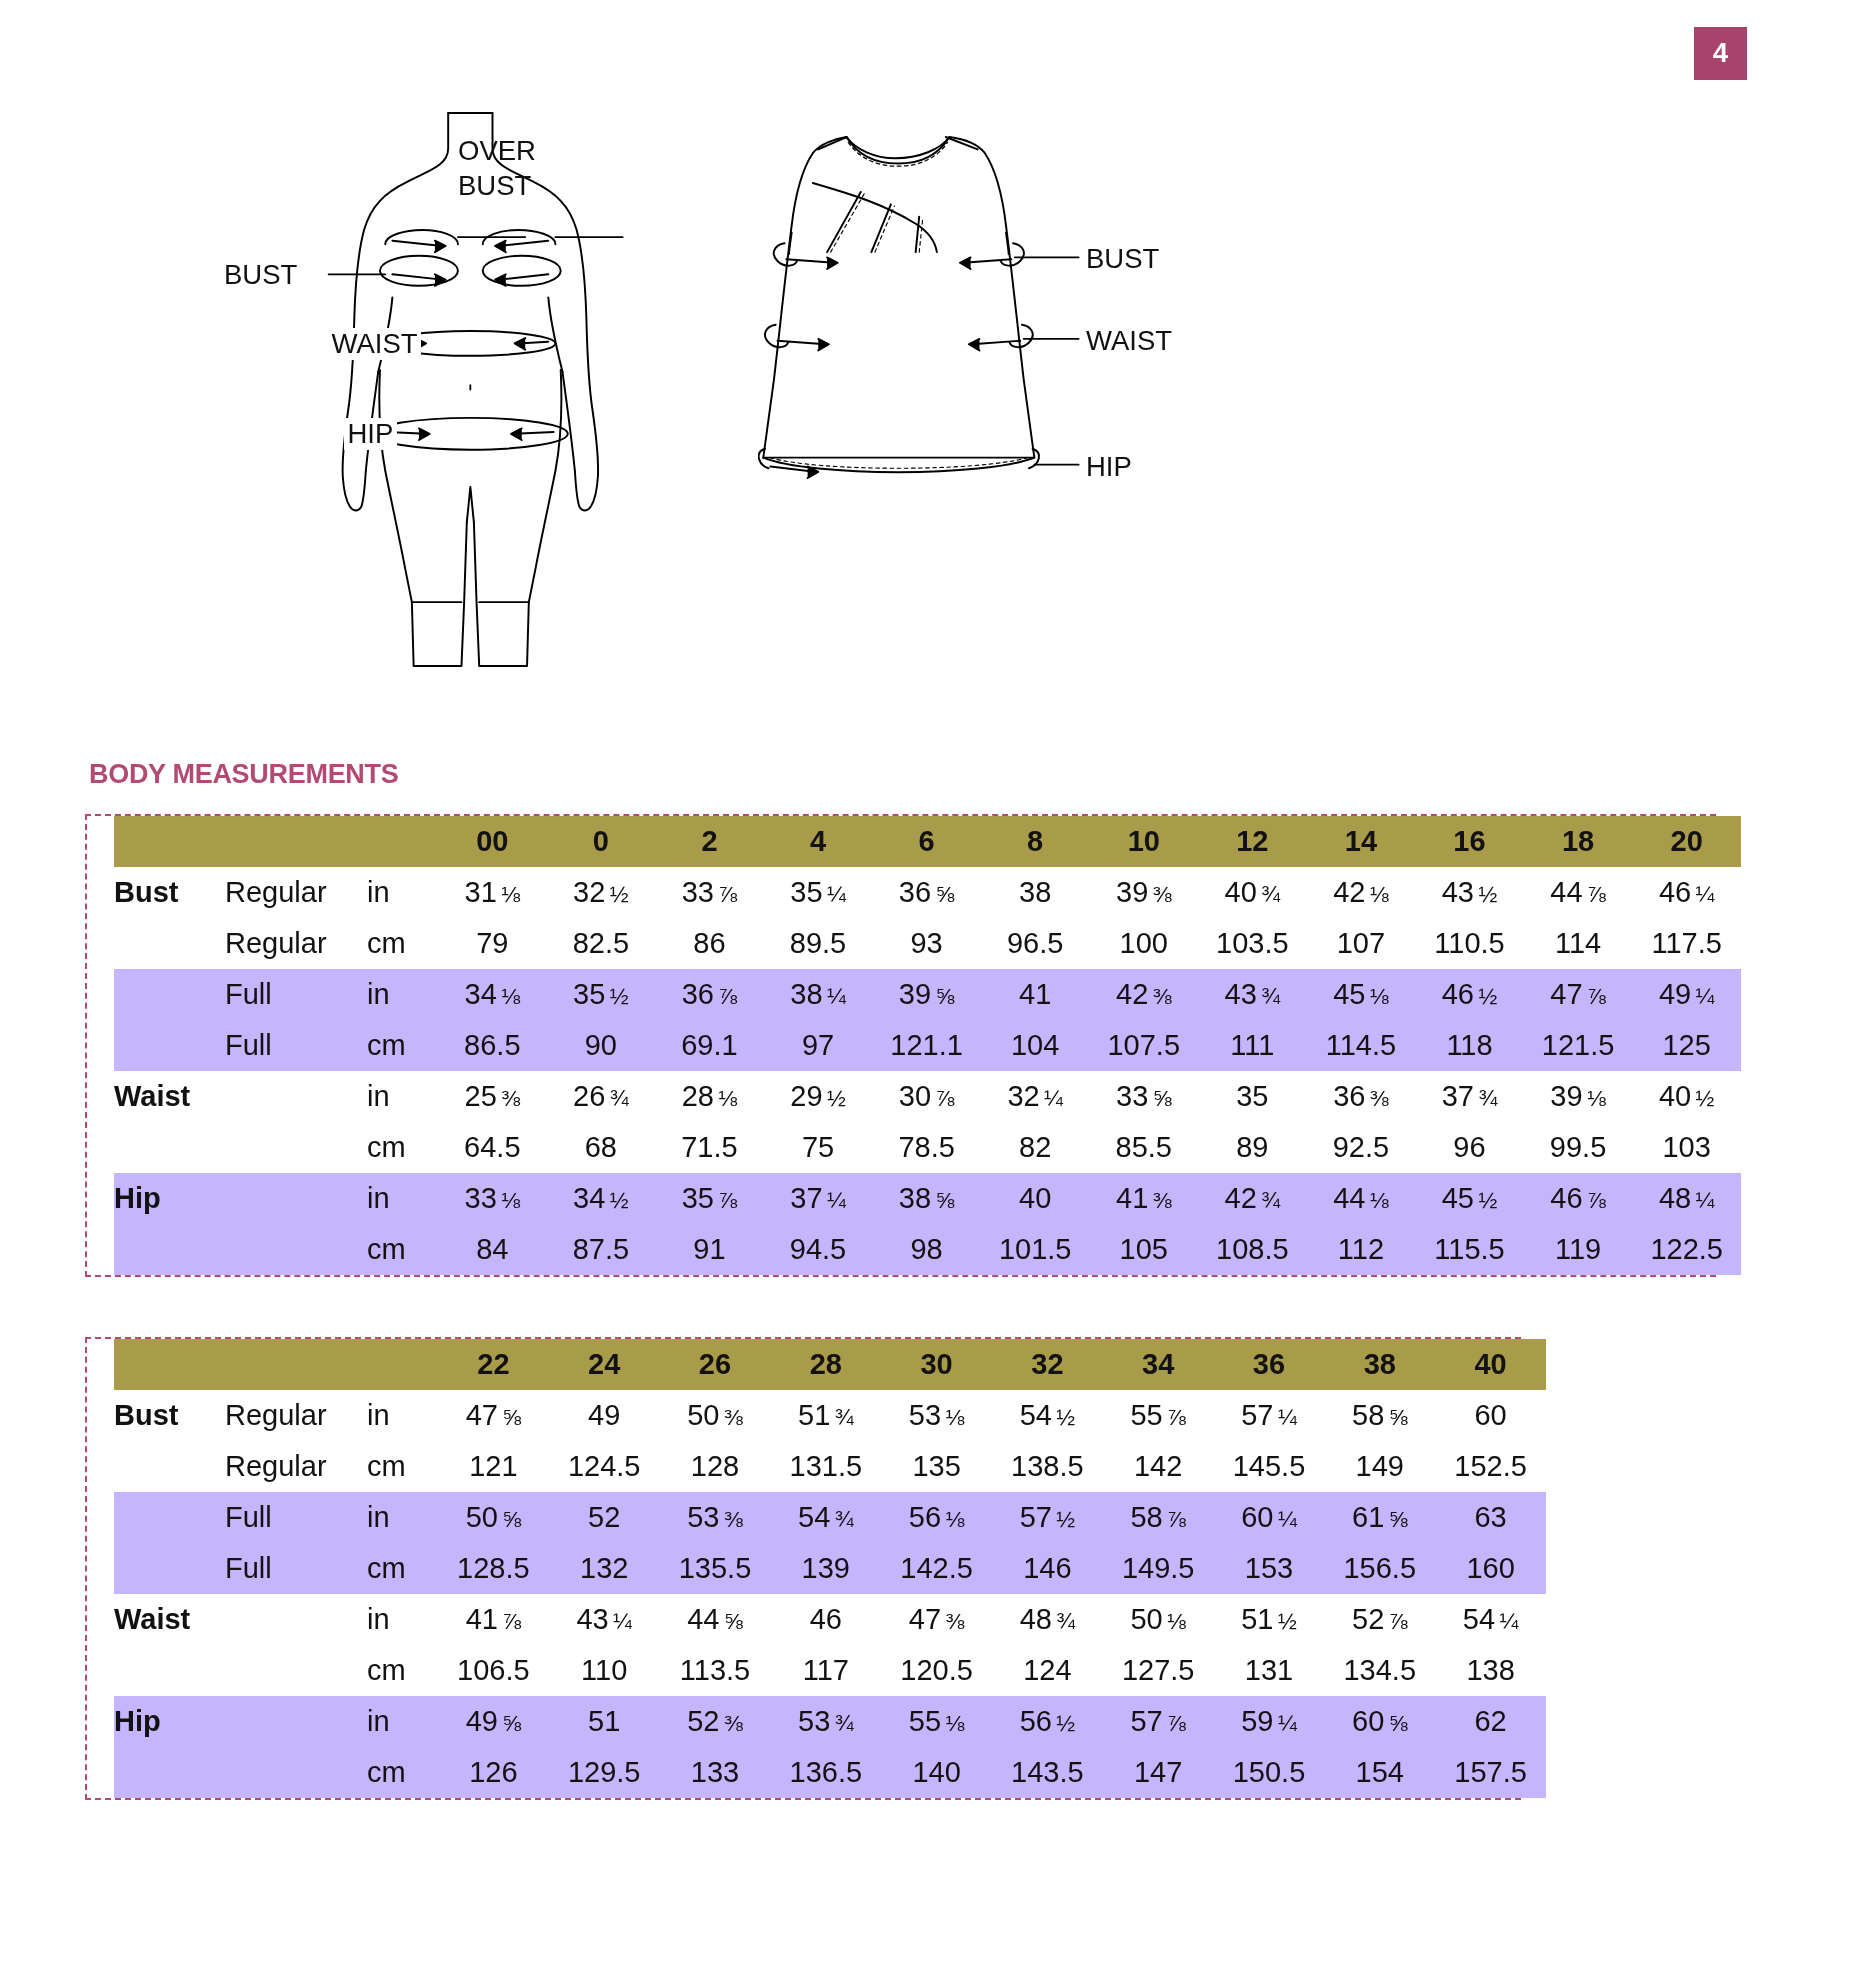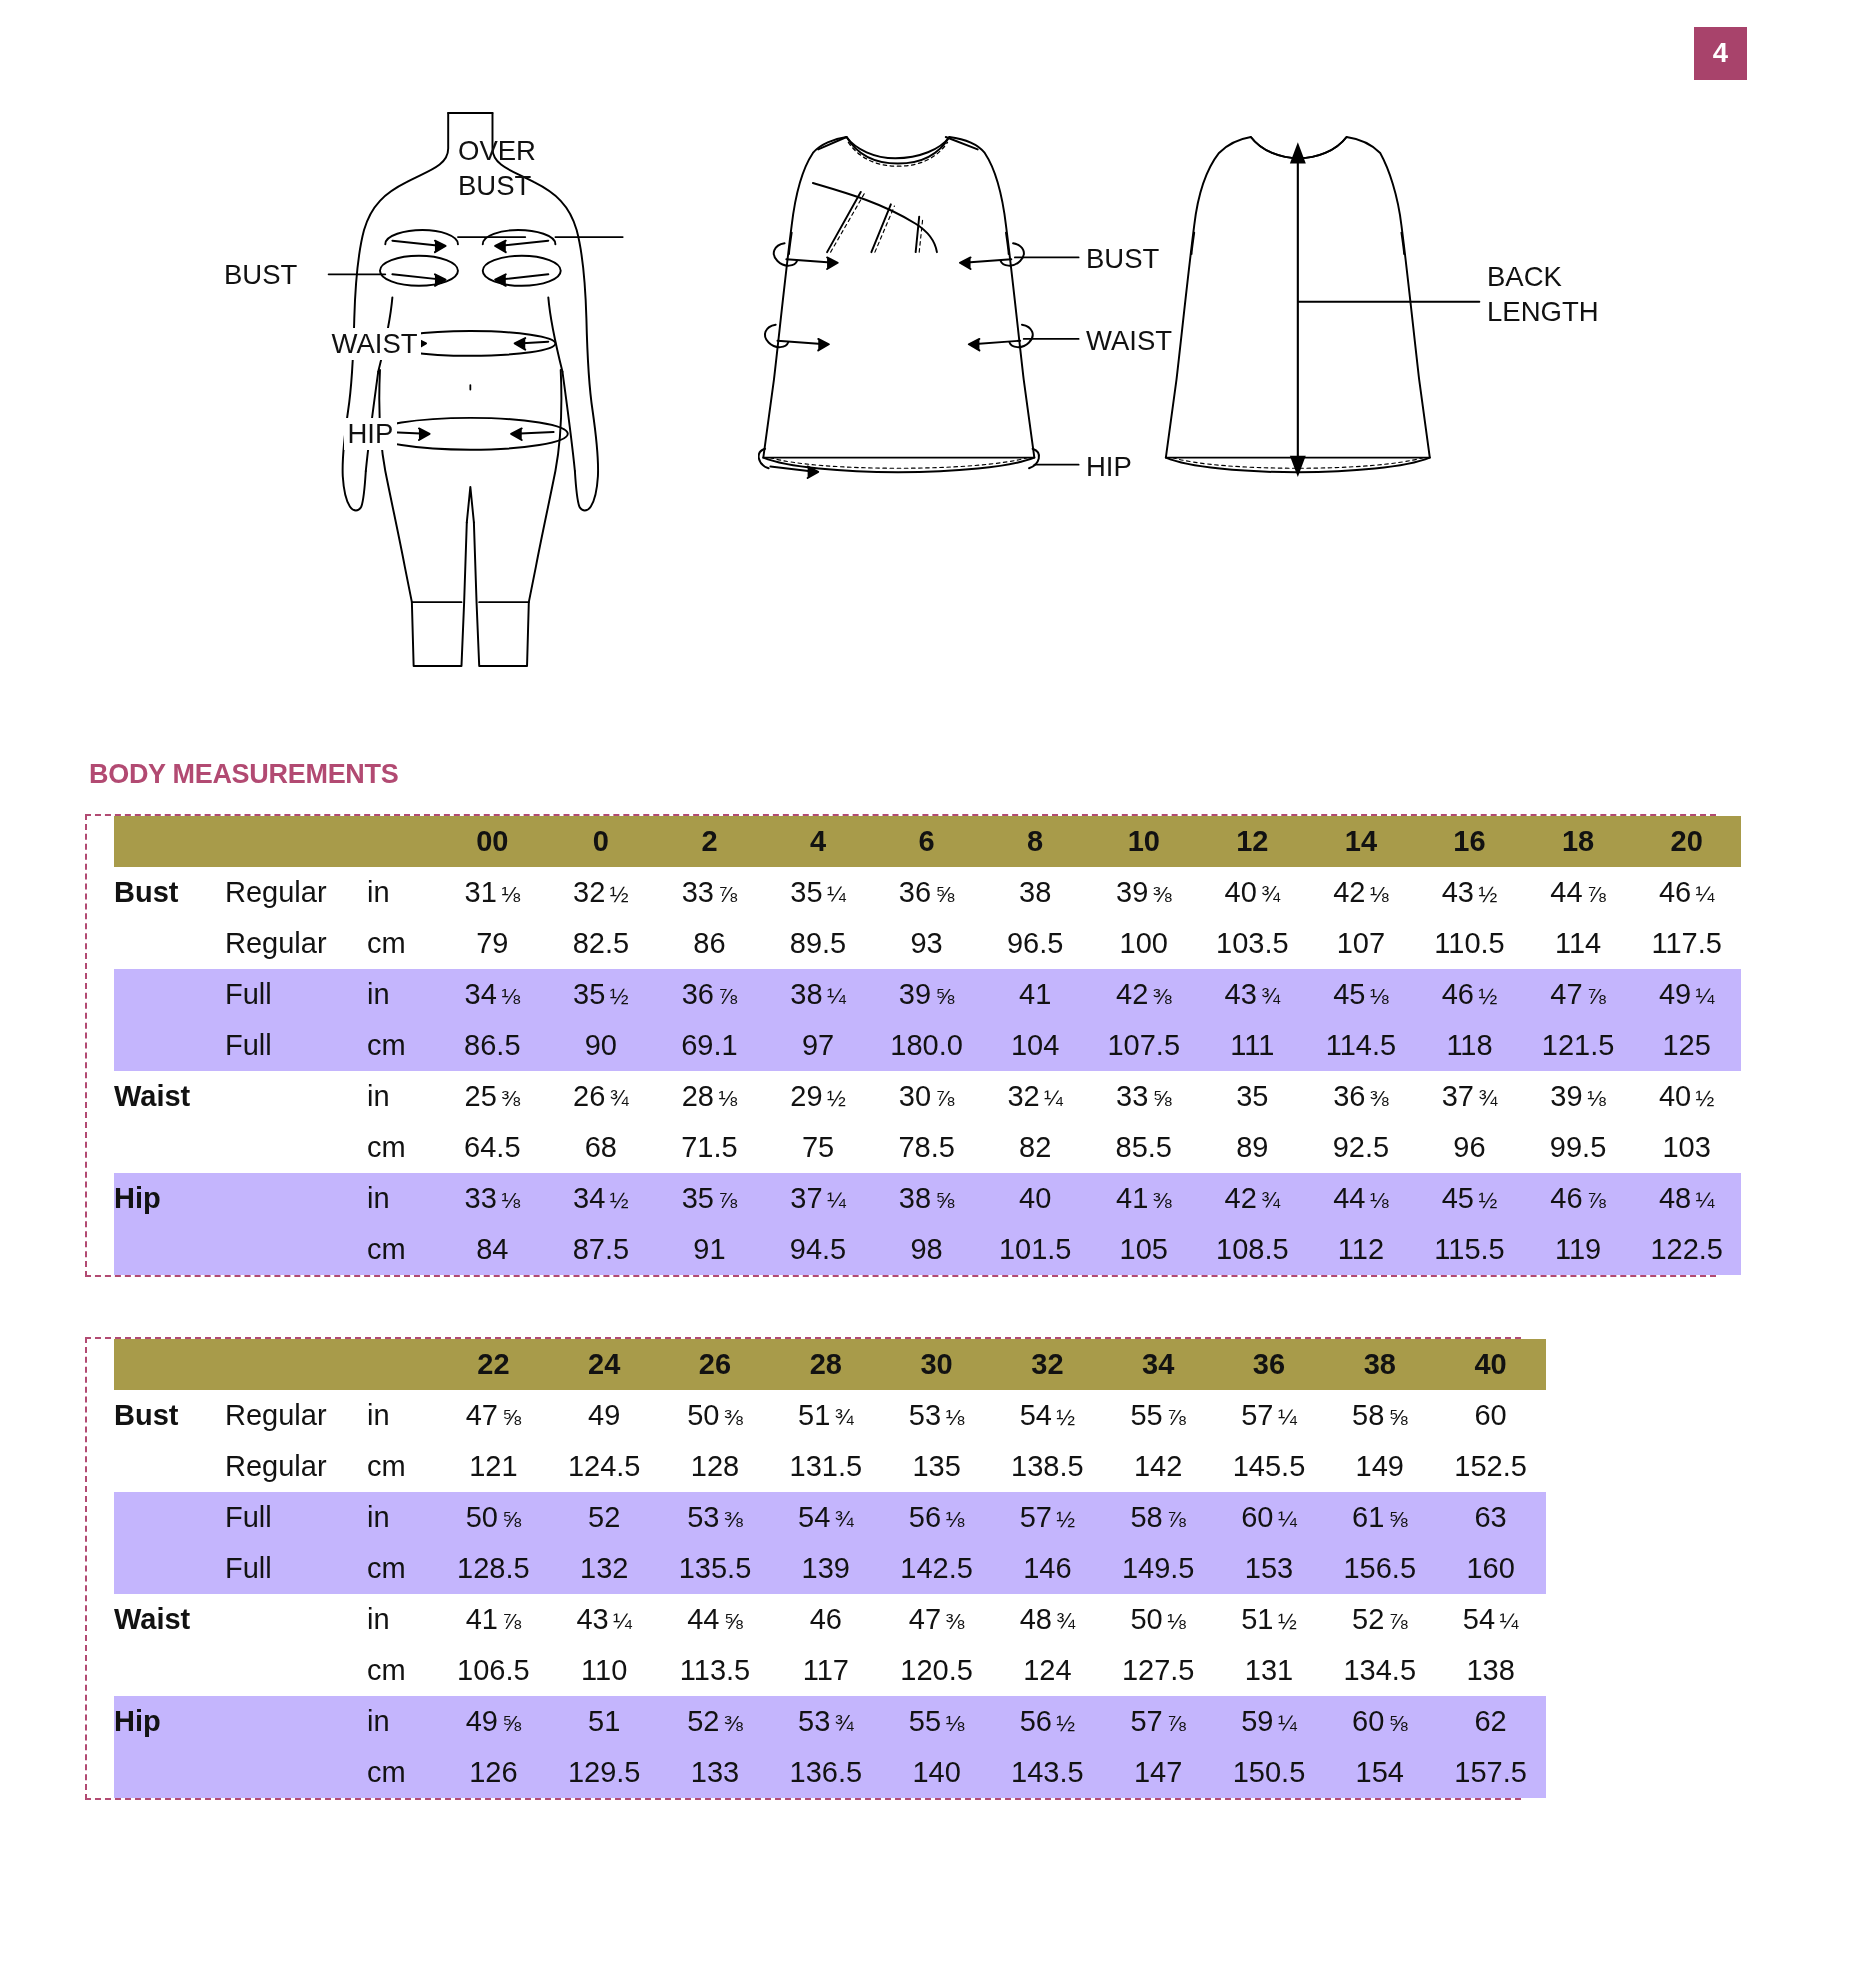--- a/index.html
+++ b/index.html
@@ -240,49 +240,20 @@
 
       <path d="M290 146 L362 146" stroke-width="2"></path>
       <path d="M300 238 L362 238" stroke-width="2"></path>
       <path d="M312 380 L362 380" stroke-width="2"></path>
     </svg>
     <div style="position:absolute; left:328px; top:115px; font-size:27.5px; color:#111;">BUST</div>
     <div style="position:absolute; left:328px; top:197px; font-size:27.5px; color:#111;">WAIST</div>
     <div style="position:absolute; left:328px; top:323px; font-size:27.5px; color:#111;">HIP</div>
   </div>
 
-  <div class="fig" style="left:1157px; top:22px;">
-    <svg width="372" height="390" viewBox="0 0 420 440" fill="none" stroke="#000" stroke-width="2.2" stroke-linejoin="round" stroke-linecap="round">
-      <path d="M70 28 C80 18 94 12 106 10 C118 26 140 34 160 34
-               C180 34 202 26 214 10 C228 12 242 18 252 28
-               C262 46 272 76 276 110
-               C282 156 290 232 296 284
-               C302 328 306 356 308 372
-               L10 372 C12 356 16 328 22 284
-               C28 232 36 156 42 110 C46 76 56 46 70 28 Z"></path>
-
-      <path d="M106 10 C118 26 140 34 160 34 C180 34 202 26 214 10"></path>
-
-      <path d="M42 118 C40 132 39 140 39 142"></path>
-      <path d="M276 118 C278 132 279 140 279 142"></path>
-
-      <path d="M10 372 C62 394 254 394 308 372"></path>
-      <path d="M18 372 C68 388 248 388 300 372" stroke-dasharray="4 4" stroke-width="1.3"></path>
-
-      <path d="M159 26 L159 384" stroke-width="2.4"></path>
-      <path d="M159 16 L150 40 L168 40 Z" fill="#000" stroke="none"></path>
-      <path d="M159 394 L150 370 L168 370 Z" fill="#000" stroke="none"></path>
-
-      <path d="M159 196 L364 196" stroke-width="2"></path>
-    </svg>
-    <div style="position:absolute; left:330px; top:131px; font-size:27.5px; line-height:35px; color:#111;">
-      <div>BACK</div>
-      <div>LENGTH</div>
-    </div>
-  </div>
 </div>
 
 <div class="section-title">BODY MEASUREMENTS</div>
 
 <div class="table-wrap" id="table-1">
   <table class="meas">
     <colgroup>
       <col style="width:111px">
         <col style="width:142px">
         <col style="width:71px">
@@ -371,21 +342,21 @@
           <td class="val">49<span class="frac">¼</span></td>
         </tr>
         <tr class="shaded">
           <td class="c-group"></td>
           <td class="c-kind">Full</td>
           <td class="c-unit">cm</td>
           <td class="val">86.5</td>
           <td class="val">90</td>
           <td class="val">69.1</td>
           <td class="val">97</td>
-          <td class="val">180.0</td>
+          <td class="val">121.1</td>
           <td class="val">104</td>
           <td class="val">107.5</td>
           <td class="val">111</td>
           <td class="val">114.5</td>
           <td class="val">118</td>
           <td class="val">121.5</td>
           <td class="val">125</td>
         </tr>
         <tr class="plain">
           <td class="c-group">Waist</td>

